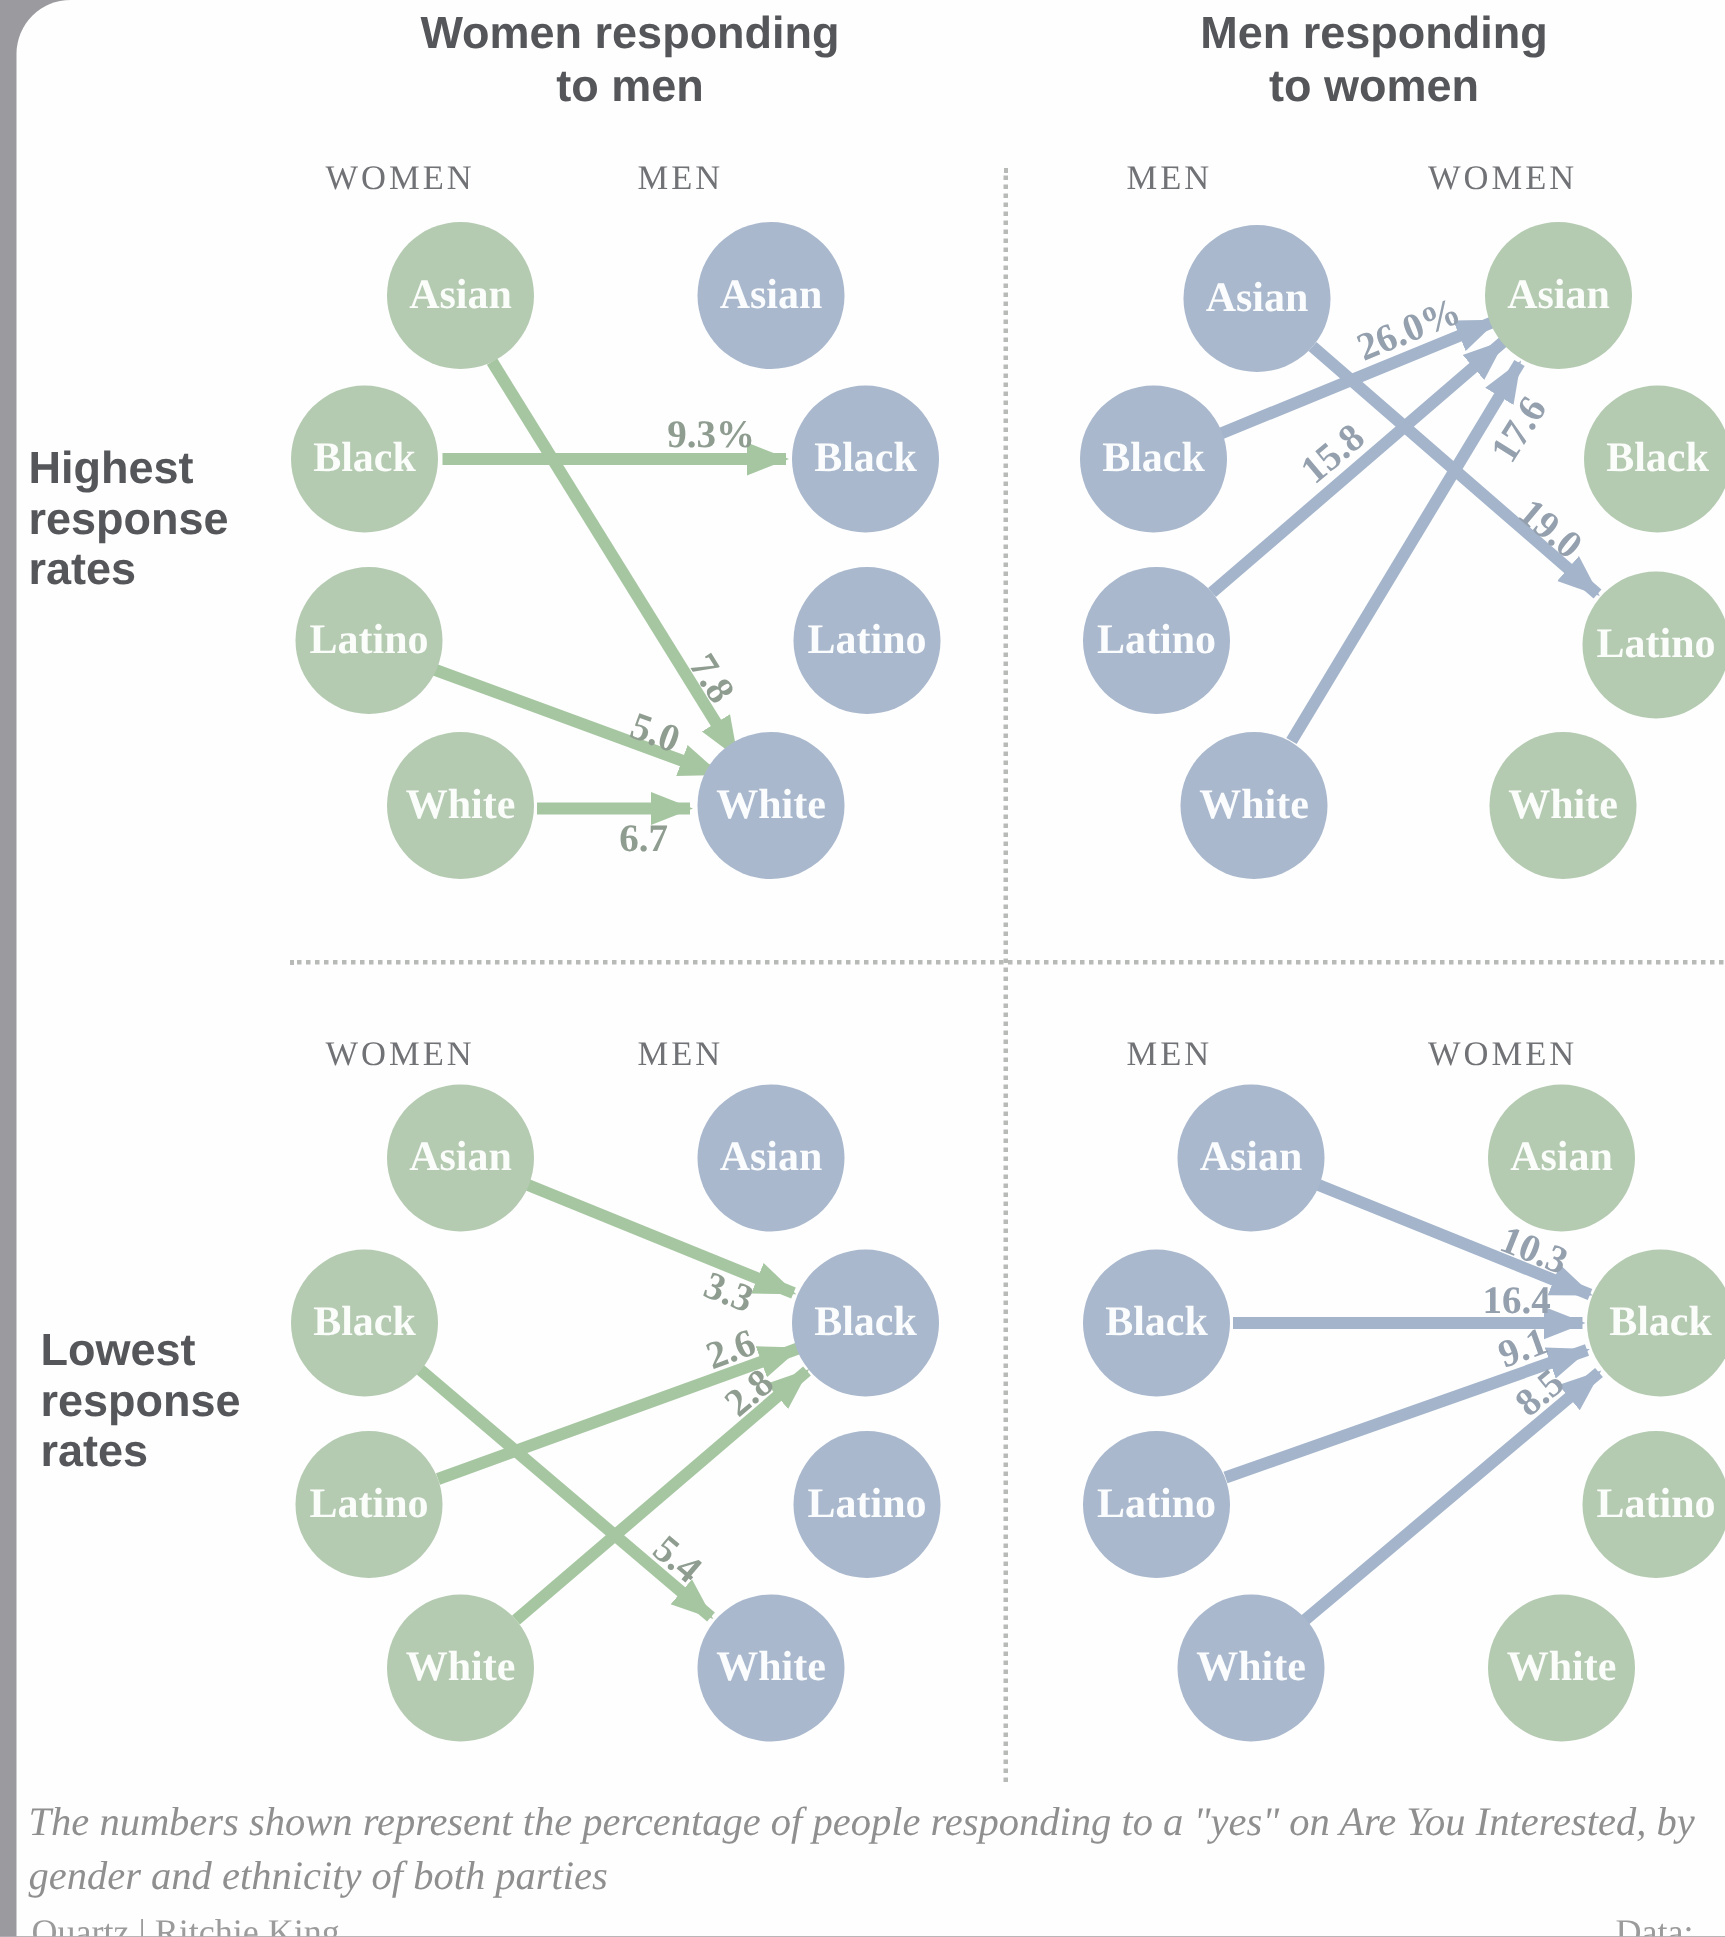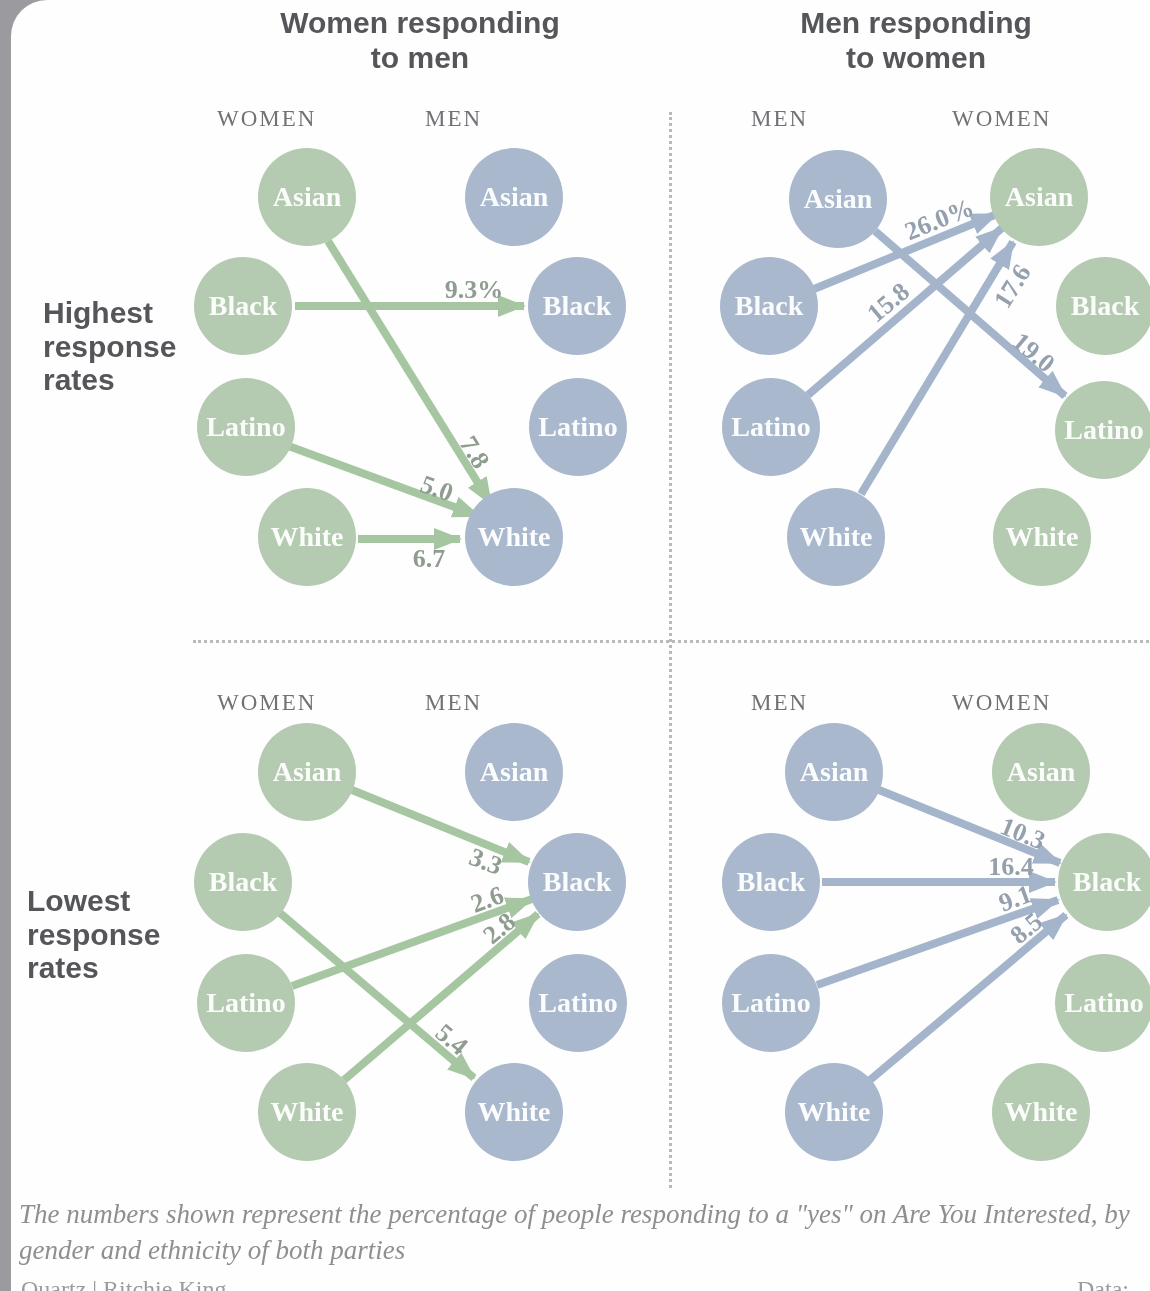--- a/index.html
+++ b/index.html
@@ -81,21 +81,21 @@
       <text class="t-blue" x="1000" y="875">16.4</text>
       <text class="t-blue" x="1004" y="907" transform="rotate(-20 1004 898)">9.1</text>
       <text class="t-blue" x="1015" y="937" transform="rotate(-40 1015 928)">8.5</text>
     </svg>
 
     <div class="panel-title" style="left:715px;top:6px;">Men responding
 to women</div>
     <div class="panel-title" style="left:219px;top:6px;">Women responding
 to men</div>
 
-    <div class="row-label" style="left:32px;top:296px;">Highest
+    <div class="row-label" style="left:8px;top:296px;">Highest
 response
 rates</div>
     <div class="row-label" style="left:16px;top:884px;">Lowest
 response
 rates</div>
 
     <div class="hdr" style="left:206px;top:106px;">WOMEN</div>
     <div class="hdr" style="left:414px;top:106px;">MEN</div>
     <div class="hdr" style="left:740px;top:106px;">MEN</div>
     <div class="hdr" style="left:941px;top:106px;">WOMEN</div>

